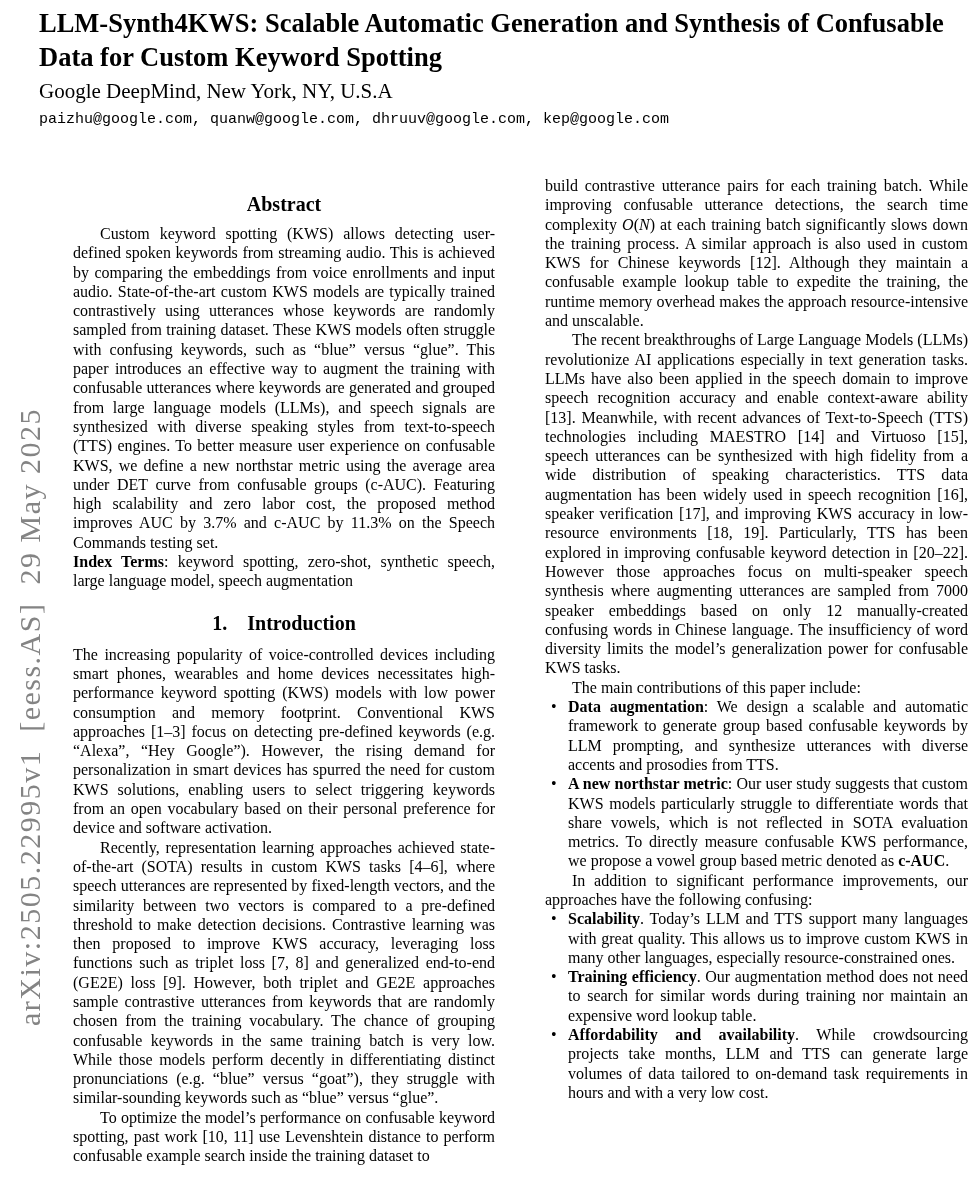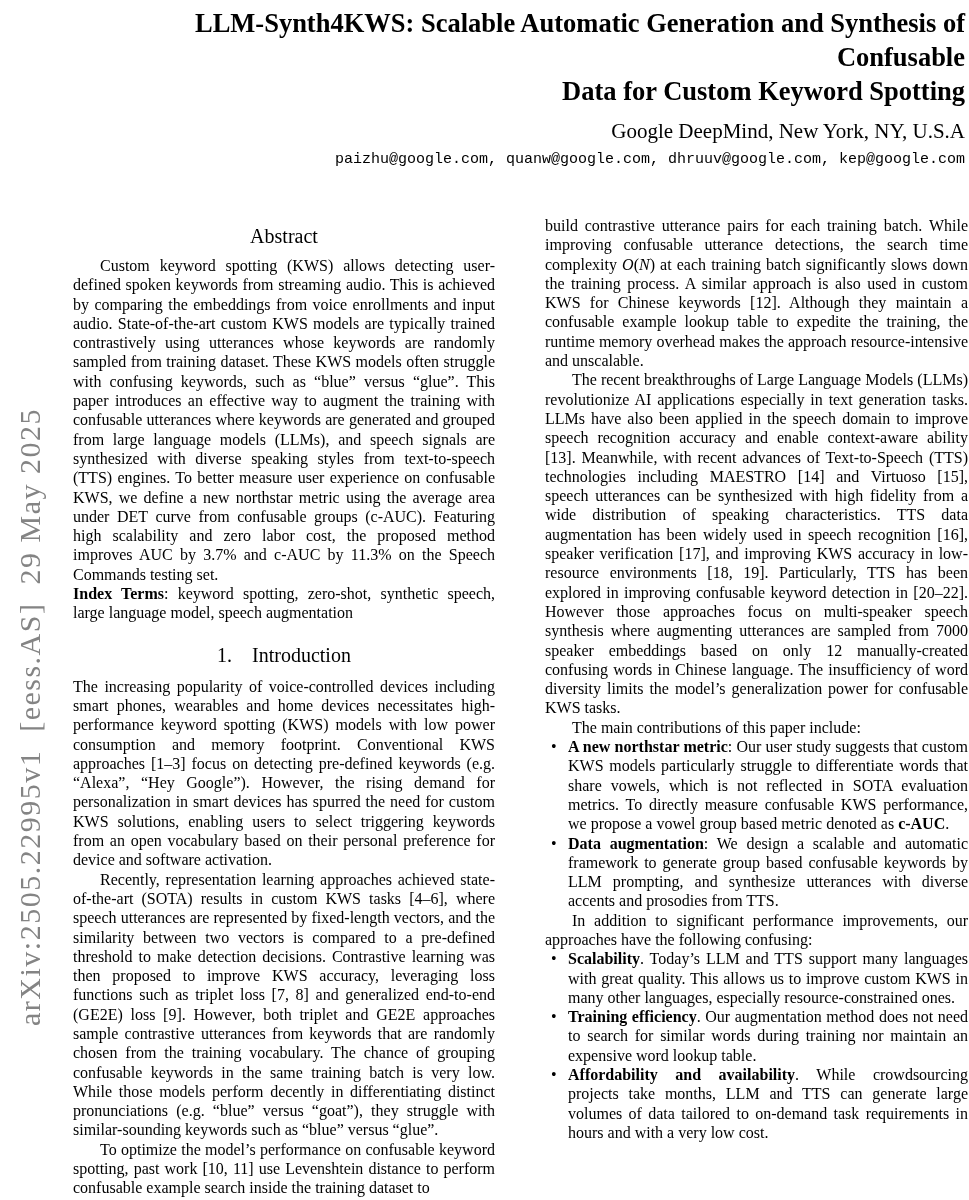--- a/index.html
+++ b/index.html
@@ -21,37 +21,37 @@
     left: 13px; top: 1026px;
     transform: rotate(-90deg);
     transform-origin: 0 0;
     white-space: nowrap;
     font-size: 30px;
     letter-spacing: 1.5px;
     color: #848484;
     font-family: "Liberation Serif", serif;
   }
   .header {
-    padding-left: 73px;
+    padding-left: 39px;
     width: 965px;
-    text-align: right;
+    text-align: left;
   }
   .title {
     margin: 6px 0 0 0;
     font-size: 26.5px;
     line-height: 34px;
     font-weight: bold;
   }
   .authors {
     margin-top: 21px;
     font-size: 19.5px;
     font-style: italic;
   }
   .affiliation {
-    margin-top: 11px;
+    margin-top: 5px;
     font-size: 21px;
   }
   .emails {
     margin-top: 7px;
     font-size: 15px;
     font-family: "Liberation Mono", monospace;
   }
   .columns {
     display: flex;
     padding-left: 73px;
@@ -61,25 +61,25 @@
     line-height: 19.3px;
   }
   .col-left  { width: 422px; }
   .col-right { width: 423px; }
   .col-left p, .col-right p {
     margin: 0;
     text-align: justify;
   }
   .indent { text-indent: 27px; }
   h2.sec {
-    margin: 8px 0 8px 0;
+    margin: 16px 0 8px 0;
     font-size: 20px;
     line-height: 24px;
     text-align: center;
-    font-weight: normal;
+    font-weight: bold;
   }
   h2.intro-sec { margin-top: 20px; margin-bottom: 10px; }
   .bf { font-weight: bold; }
   .it { font-style: italic; }
   ul.blist {
     margin: 0; padding: 0;
     list-style: none;
   }
   ul.blist li {
     position: relative;
@@ -115,22 +115,22 @@
       <p>The increasing popularity of voice-controlled devices including smart phones, wearables and home devices necessitates high-performance keyword spotting (KWS) models with low power consumption and memory footprint. Conventional KWS approaches [1–3] focus on detecting pre-defined keywords (e.g. “Alexa”, “Hey Google”). However, the rising demand for personalization in smart devices has spurred the need for custom KWS solutions, enabling users to select triggering keywords from an open vocabulary based on their personal preference for device and software activation.</p>
       <p class="indent">Recently, representation learning approaches achieved state-of-the-art (SOTA) results in custom KWS tasks [4–6], where speech utterances are represented by fixed-length vectors, and the similarity between two vectors is compared to a pre-defined threshold to make detection decisions. Contrastive learning was then proposed to improve KWS accuracy, leveraging loss functions such as triplet loss [7, 8] and generalized end-to-end (GE2E) loss [9]. However, both triplet and GE2E approaches sample contrastive utterances from keywords that are randomly chosen from the training vocabulary. The chance of grouping confusable keywords in the same training batch is very low. While those models perform decently in differentiating distinct pronunciations (e.g. “blue” versus “goat”), they struggle with similar-sounding keywords such as “blue” versus “glue”.</p>
       <p class="indent">To optimize the model’s performance on confusable keyword spotting, past work [10, 11] use Levenshtein distance to perform confusable example search inside the training dataset to</p>
     </section>
 
     <section class="col-right">
       <p><span>build contrastive utterance pairs for each training batch. While improving confusable utterance detections, the search time complexity </span><span class="it">O</span><span>(</span><span class="it">N</span><span>) at each training batch significantly slows down the training process. A similar approach is also used in custom KWS for Chinese keywords [12]. Although they maintain a confusable example lookup table to expedite the training, the runtime memory overhead makes the approach resource-intensive and unscalable.</span></p>
       <p class="indent">The recent breakthroughs of Large Language Models (LLMs) revolutionize AI applications especially in text generation tasks. LLMs have also been applied in the speech domain to improve speech recognition accuracy and enable context-aware ability [13]. Meanwhile, with recent advances of Text-to-Speech (TTS) technologies including MAESTRO [14] and Virtuoso [15], speech utterances can be synthesized with high fidelity from a wide distribution of speaking characteristics. TTS data augmentation has been widely used in speech recognition [16], speaker verification [17], and improving KWS accuracy in low-resource environments [18, 19]. Particularly, TTS has been explored in improving confusable keyword detection in [20–22]. However those approaches focus on multi-speaker speech synthesis where augmenting utterances are sampled from 7000 speaker embeddings based on only 12 manually-created confusing words in Chinese language. The insufficiency of word diversity limits the model’s generalization power for confusable KWS tasks.</p>
       <p class="indent">The main contributions of this paper include:</p>
       <ul class="blist">
+          <li><span class="bf">Data augmentation</span><span>: We design a scalable and automatic framework to generate group based confusable keywords by LLM prompting, and synthesize utterances with diverse accents and prosodies from TTS.</span></li>
           <li><span class="bf">A new northstar metric</span><span>: Our user study suggests that custom KWS models particularly struggle to differentiate words that share vowels, which is not reflected in SOTA evaluation metrics. To directly measure confusable KWS performance, we propose a vowel group based metric denoted as </span><span class="bf">c-AUC</span><span>.</span></li>
-          <li><span class="bf">Data augmentation</span><span>: We design a scalable and automatic framework to generate group based confusable keywords by LLM prompting, and synthesize utterances with diverse accents and prosodies from TTS.</span></li>
         </ul>
       <p class="indent">In addition to significant performance improvements, our approaches have the following confusing:</p>
       <ul class="blist">
           <li><span class="bf">Scalability</span><span>. Today’s LLM and TTS support many languages with great quality. This allows us to improve custom KWS in many other languages, especially resource-constrained ones.</span></li>
           <li><span class="bf">Training efficiency</span><span>. Our augmentation method does not need to search for similar words during training nor maintain an expensive word lookup table.</span></li>
           <li><span class="bf">Affordability and availability</span><span>. While crowdsourcing projects take months, LLM and TTS can generate large volumes of data tailored to on-demand task requirements in hours and with a very low cost.</span></li>
         </ul>
     </section>
 
   </div>

